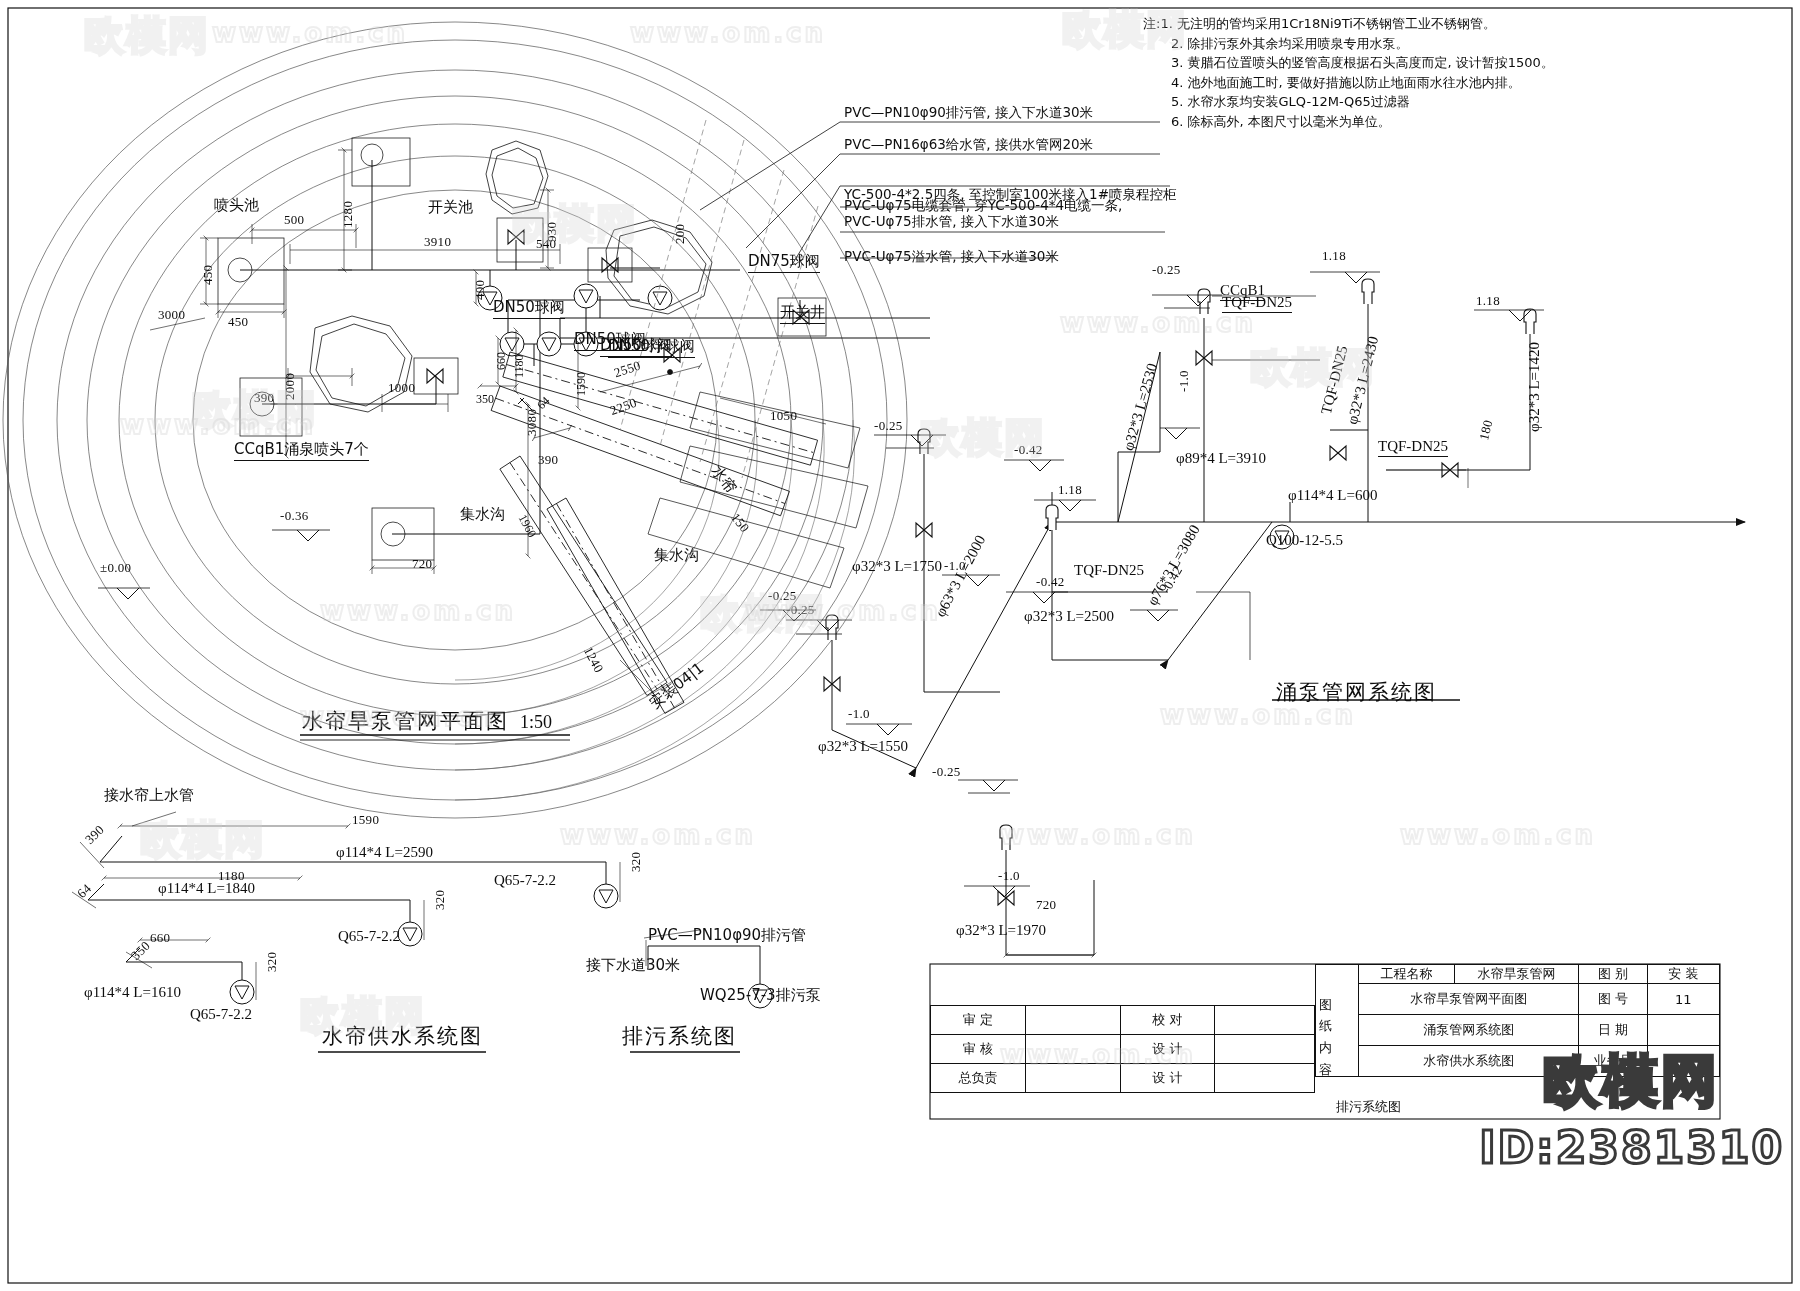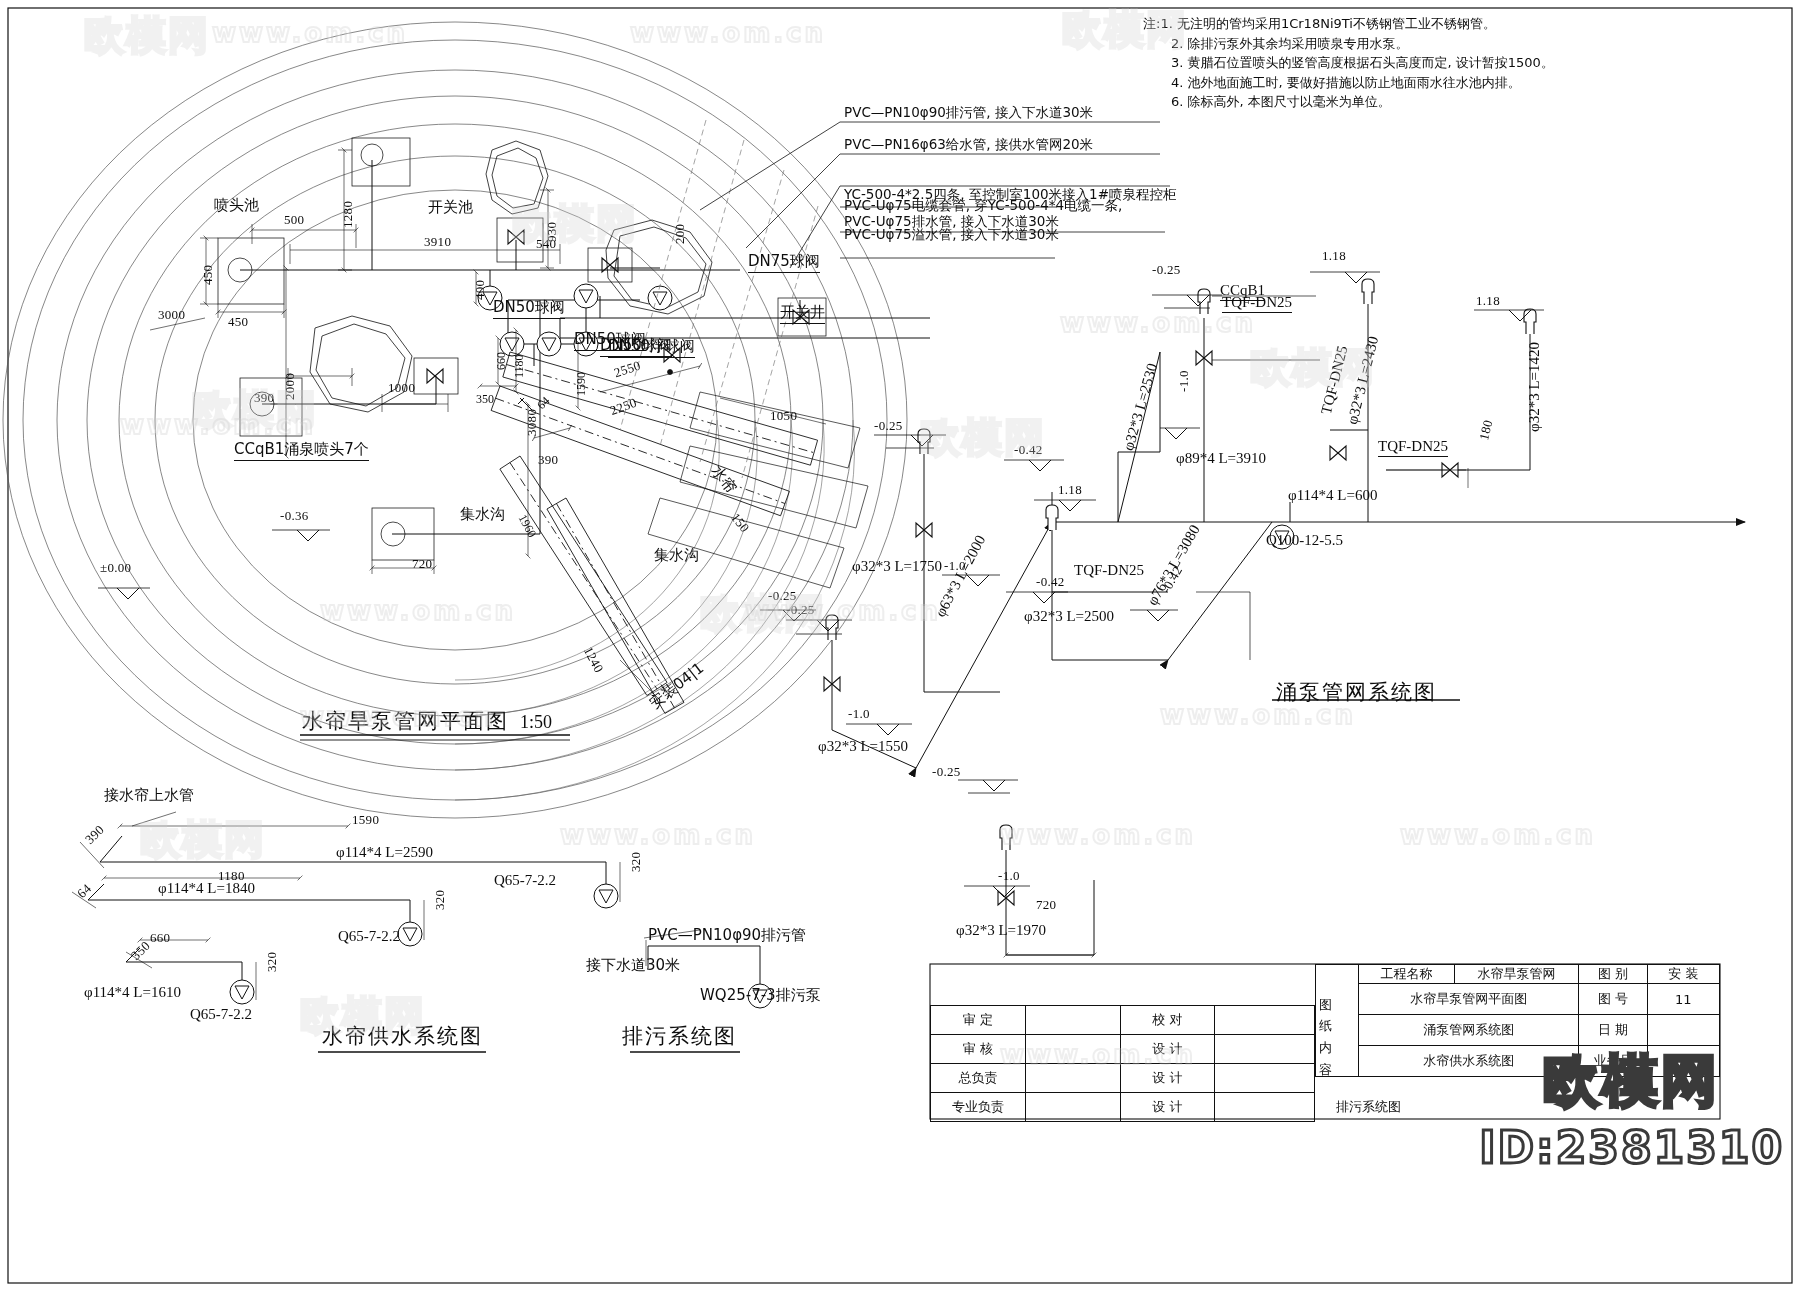--- a/index.html
+++ b/index.html
@@ -412,29 +412,30 @@
 
       <rect x="930" y="964" width="790" height="155" fill="none" stroke="#111" stroke-width="1.1"></rect>
     </g>
   </svg>
 
   <div class="lbl note cn" style="left:1143px;top:14px;">
     <div><span>注:</span><span>1. 无注明的管均采用1Cr18Ni9Ti不锈钢管工业不锈钢管。</span></div>
     <div style="padding-left:28px;">2. 除排污泵外其余均采用喷泉专用水泵。</div>
     <div style="padding-left:28px;">3. 黄腊石位置喷头的竖管高度根据石头高度而定, 设计暂按1500。</div>
     <div style="padding-left:28px;">4. 池外地面施工时, 要做好措施以防止地面雨水往水池内排。</div>
+    <div style="padding-left:28px;">5. 水帘水泵均安装GLQ-12M-Q65过滤器</div>
     <div style="padding-left:28px;">6. 除标高外, 本图尺寸以毫米为单位。</div>
   </div>
 
   <div class="lbl txt-sm cn" style="left:844px;top:104px;">PVC—PN10φ90排污管, 接入下水道30米</div>
   <div class="lbl txt-sm cn" style="left:844px;top:136px;">PVC—PN16φ63给水管, 接供水管网20米</div>
   <div class="lbl txt-sm cn" style="left:844px;top:165px;margin-top:32px;">PVC-Uφ75电缆套管, 穿YC-500-4*4电缆一条,</div>
   <div class="lbl txt-sm cn" style="left:844px;top:186px;">YC-500-4*2.5四条, 至控制室100米接入1#喷泉程控柜</div>
   <div class="lbl txt-sm cn" style="left:844px;top:213px;">PVC-Uφ75排水管, 接入下水道30米</div>
-  <div class="lbl txt-sm cn" style="left:844px;top:226px;">PVC-Uφ75溢水管, 接入下水道30米</div>
+  <div class="lbl txt-sm cn" style="left:844px;top:248px;">PVC-Uφ75溢水管, 接入下水道30米</div>
 
   <div class="lbl txt cn" style="left:214px;top:196px;">喷头池</div>
   <div class="lbl txt cn" style="left:428px;top:198px;">开关池</div>
   <div class="lbl txt cn ul" style="left:780px;top:303px;">开关井</div>
   <div class="lbl txt cn ul" style="left:748px;top:252px;">DN75球阀</div>
   <div class="lbl txt cn ul" style="left:574px;top:330px;">DN50球阀</div>
   <div class="lbl txt cn ul" style="left:600px;top:336px;">DN50球阀</div>
   <div class="lbl txt cn ul" style="left:608px;top:337px;">DN50浮球阀</div>
   <div class="lbl txt cn ul" style="left:493px;top:298px;">DN50球阀</div>
   <div class="lbl txt cn ul" style="left:234px;top:440px;">CCqB1涌泉喷头7个</div>
@@ -554,26 +555,20 @@
         <td style="width:100px;"></td>
         </tr>
     <tr>
           <td style="height:28px;">审 核</td>
         <td></td>
         <td>设 计</td>
         <td></td>
         </tr>
     <tr>
           <td style="height:28px;">总负责</td>
-        <td></td>
-        <td>设 计</td>
-        <td></td>
-        </tr>
-    <tr>
-          <td style="height:28px;">专业负责</td>
         <td></td>
         <td>设 计</td>
         <td></td>
         </tr>
   </tbody>
     </table>
 
   <table class="tb" style="left:1315px;top:964px;width:405px;">
     <tbody>
         <tr>

